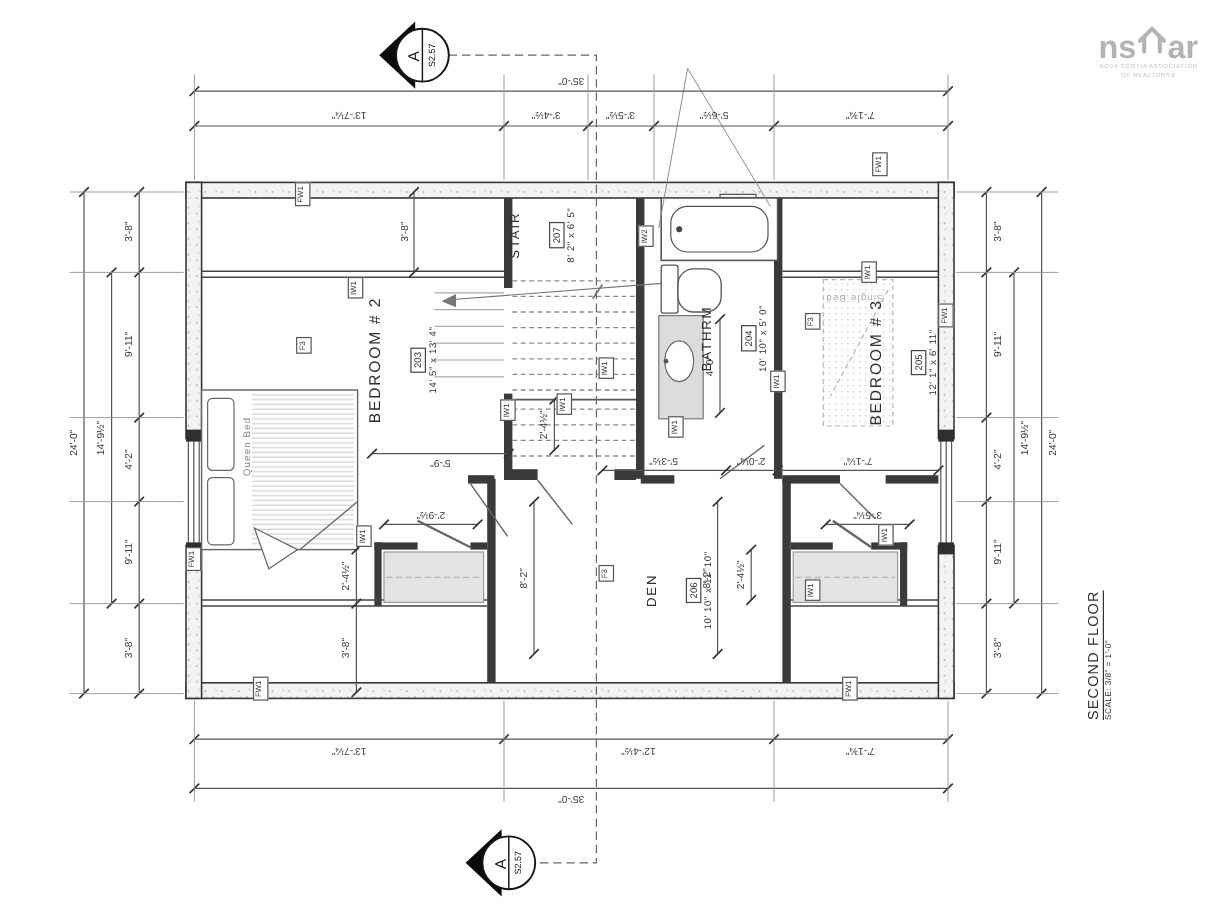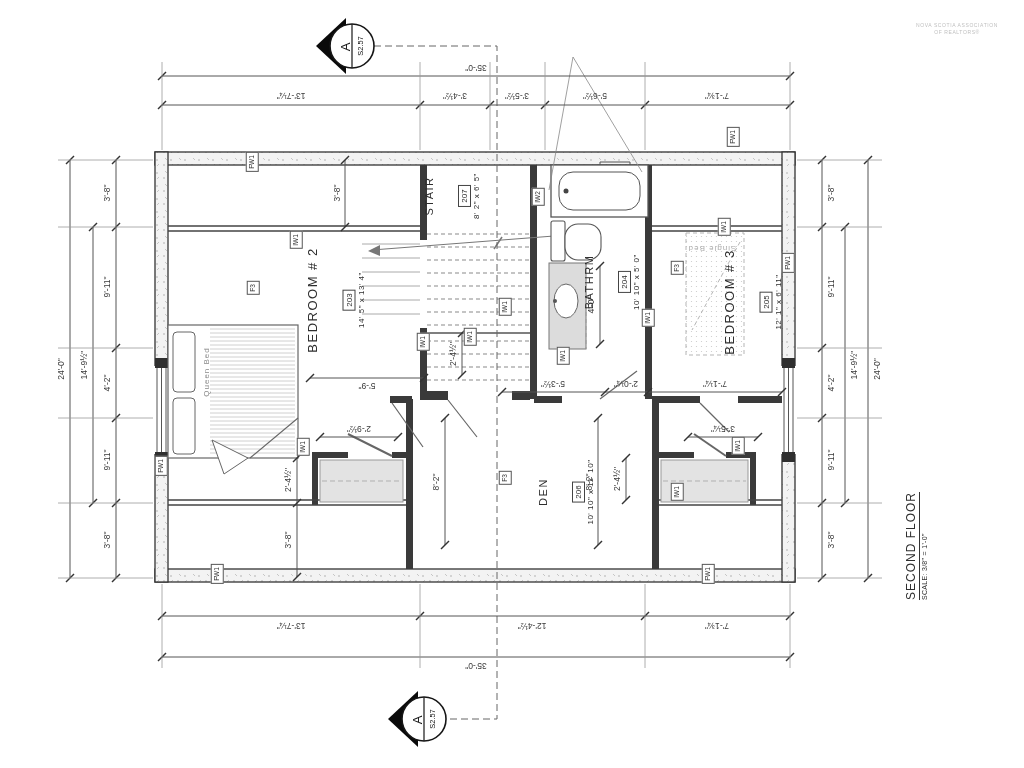--- a/index.html
+++ b/index.html
@@ -377,19 +377,29 @@
   <div class="marker-sheet" style="left:360px;top:46px;">S2.57</div>
   <div class="marker-letter" style="left:417px;top:720px;">A</div>
   <div class="marker-sheet" style="left:432px;top:719px;">S2.57</div>
 
   <div id="titleblock">
     <div class="tb-title">SECOND FLOOR</div>
     <div class="tb-scale">SCALE: 3/8" = 1'-0"</div>
   </div>
 
   <div id="logo">
+    <div class="logo-row">
+      <span class="logo-txt">ns</span>
+      <span style="display:inline-block;">
+        <svg width="24" height="26" viewBox="0 0 24 26">
+          <path d="M2 14 L12 4 L22 14" fill="none" stroke="#b3b3b3" stroke-width="3.4" stroke-linecap="round"></path>
+          <path d="M5.5 12 V23 M18.5 12 V23" stroke="#b3b3b3" stroke-width="3.4" fill="none" stroke-linecap="round"></path>
+        </svg>
+      </span>
+      <span class="logo-txt">ar</span>
+    </div>
     <div class="cap">
       <span>NOVA SCOTIA ASSOCIATION</span><br>
       <span>OF REALTORS®</span>
     </div>
   </div>
 
 </div>
 
 </body></html>

